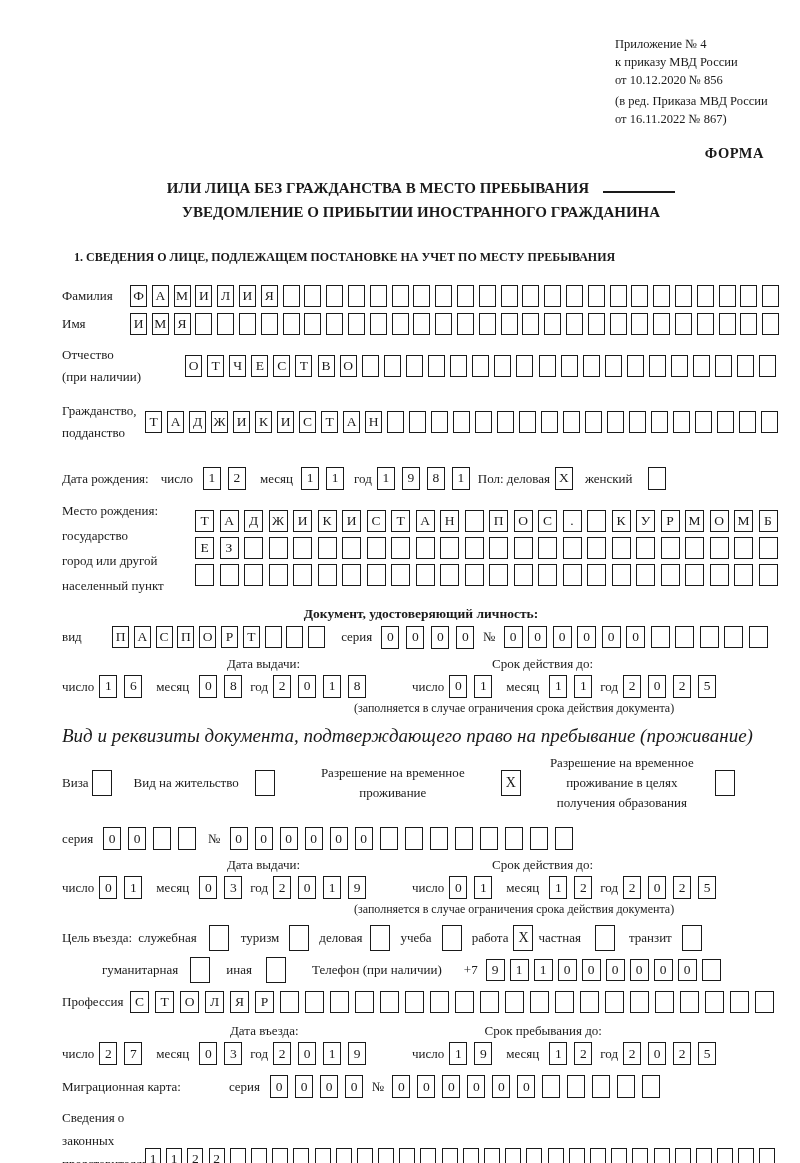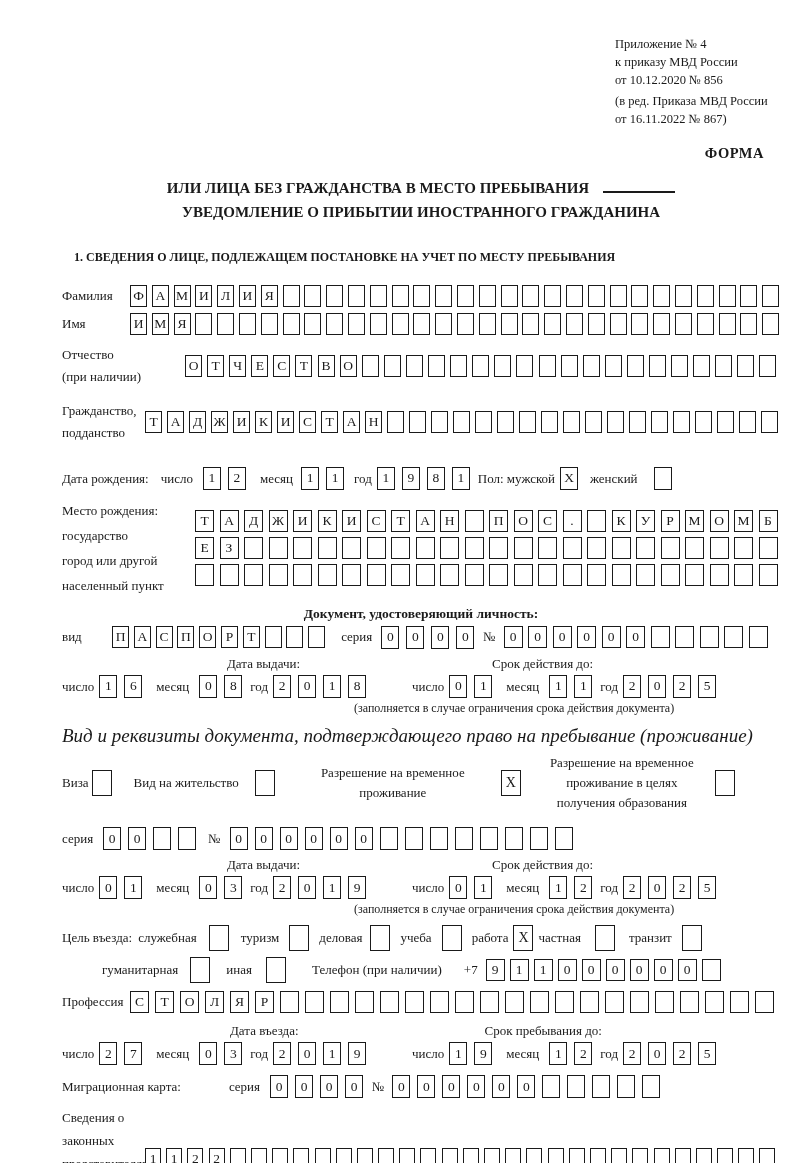--- a/index.html
+++ b/index.html
@@ -211,21 +211,21 @@
         <span class="cell">1</span>
         <span class="cell">1</span>
       </div>
     <span class="lbl" style="margin-left:10px">год</span>
     <div class="boxes dt" style="margin-left:5px">
         <span class="cell">1</span>
         <span class="cell">9</span>
         <span class="cell">8</span>
         <span class="cell">1</span>
       </div>
-    <span class="lbl" style="margin-left:8px">Пол: мужской</span>
+    <span class="lbl" style="margin-left:8px">Пол: деловая</span>
     <div class="boxes dt" style="margin-left:5px">
         <span class="cell">X</span>
       </div>
     <span class="lbl" style="margin-left:12px">женский</span>
     <div class="boxes dt" style="margin-left:16px">
         <span class="cell"></span>
       </div>
   </div>
 
   <div class="frow" style="margin-top:8px">

